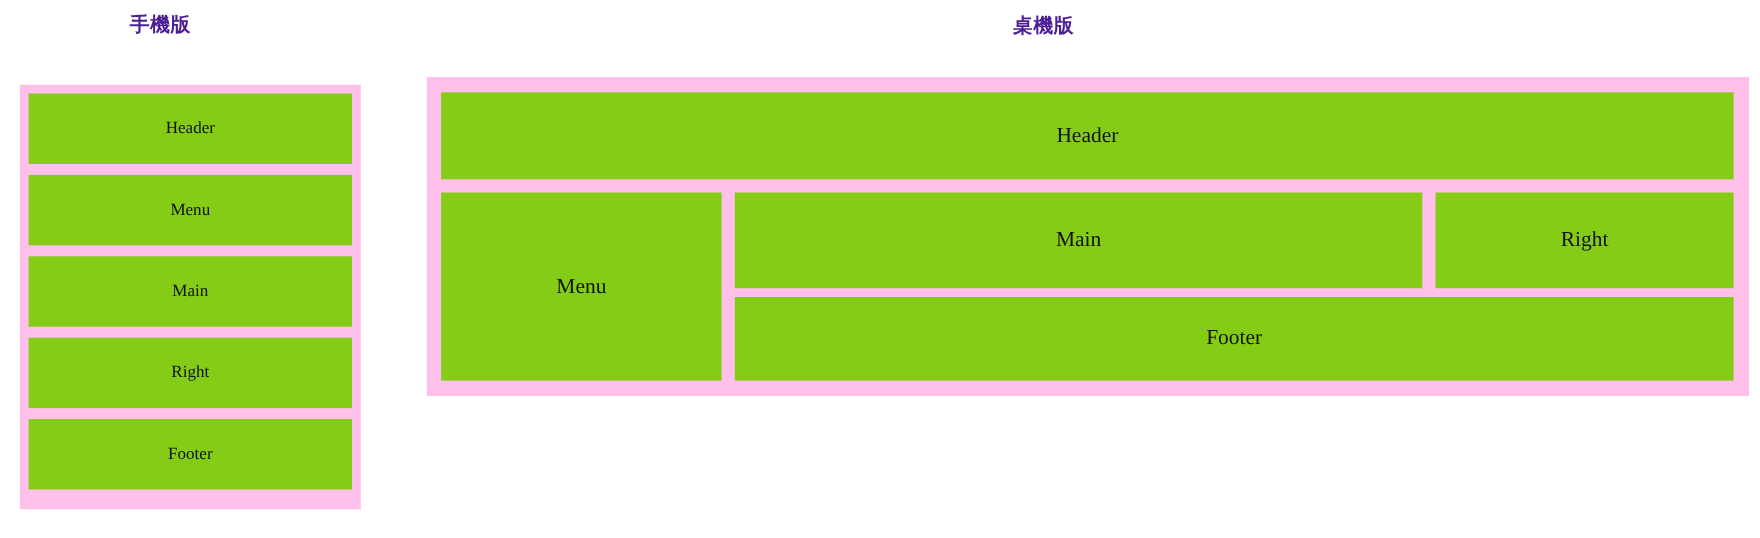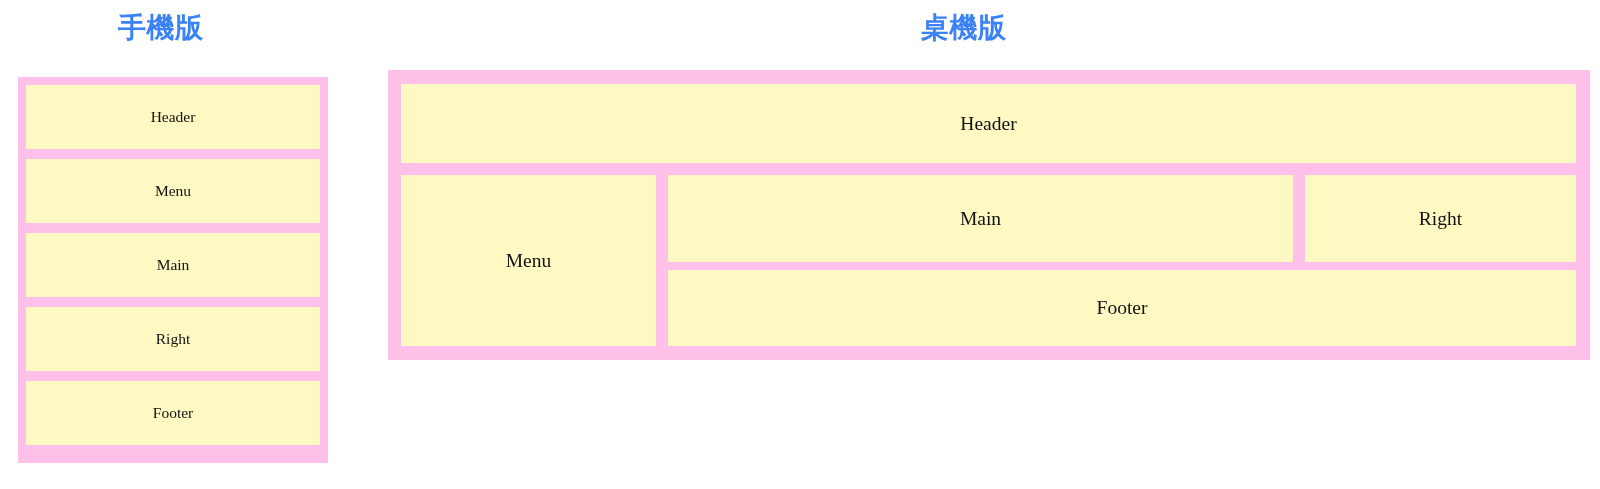--- a/index.html
+++ b/index.html
@@ -12,38 +12,38 @@
     height: 489px;
     position: relative;
     font-family: "Liberation Sans", sans-serif;
     overflow: hidden;
   }
 
   .heading {
     position: absolute;
     font-family: "DejaVu Sans", sans-serif;
     font-weight: bold;
-    font-size: 28px;
-    color: #3b82f6;
+    font-size: 18px;
+    color: #4c1d95;
     letter-spacing: 0.5px;
     white-space: nowrap;
     line-height: 1;
   }
   #mobile-heading { left: 118px; top: 14px; }
   #desktop-heading { left: 921px; top: 14px; font-family: Liberation Serif, serif; }
 
   
   .panel {
     position: absolute;
     background: #ffc0ea;
     box-sizing: border-box;
   }
   .cell {
     position: absolute;
-    background: #fef9c3;
+    background: #84cc16;
     box-sizing: border-box;
     display: flex;
     align-items: center;
     justify-content: center;
     font-family: "Liberation Serif", "DejaVu Serif", serif;
     color: #111111;
     line-height: 1;
   }
 
   

